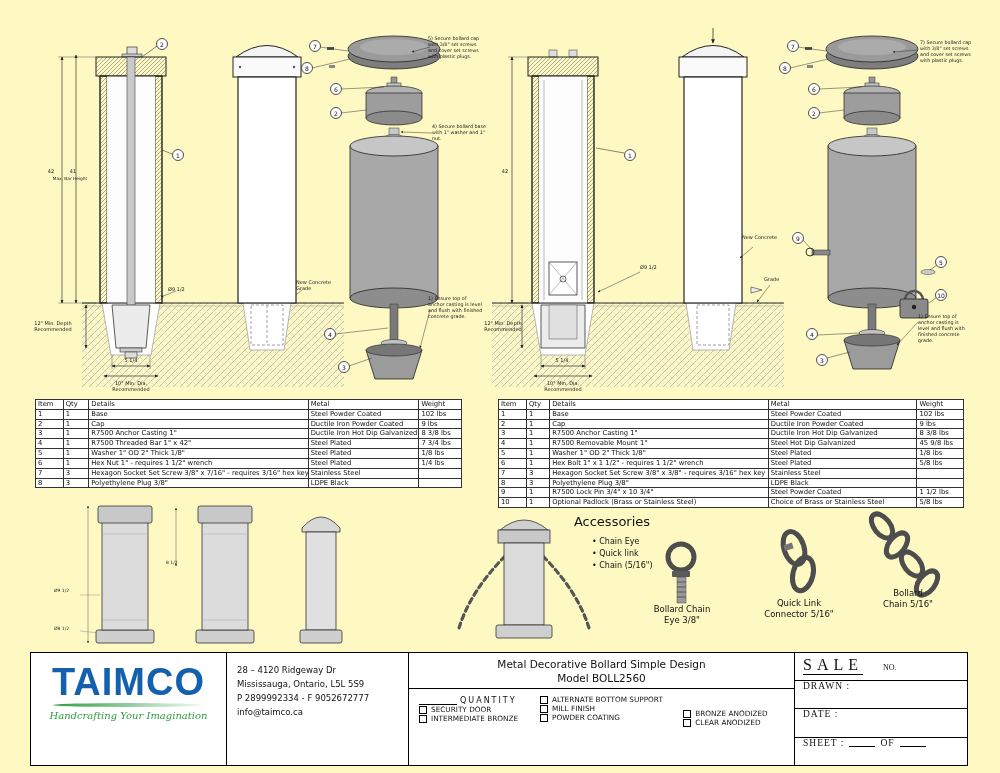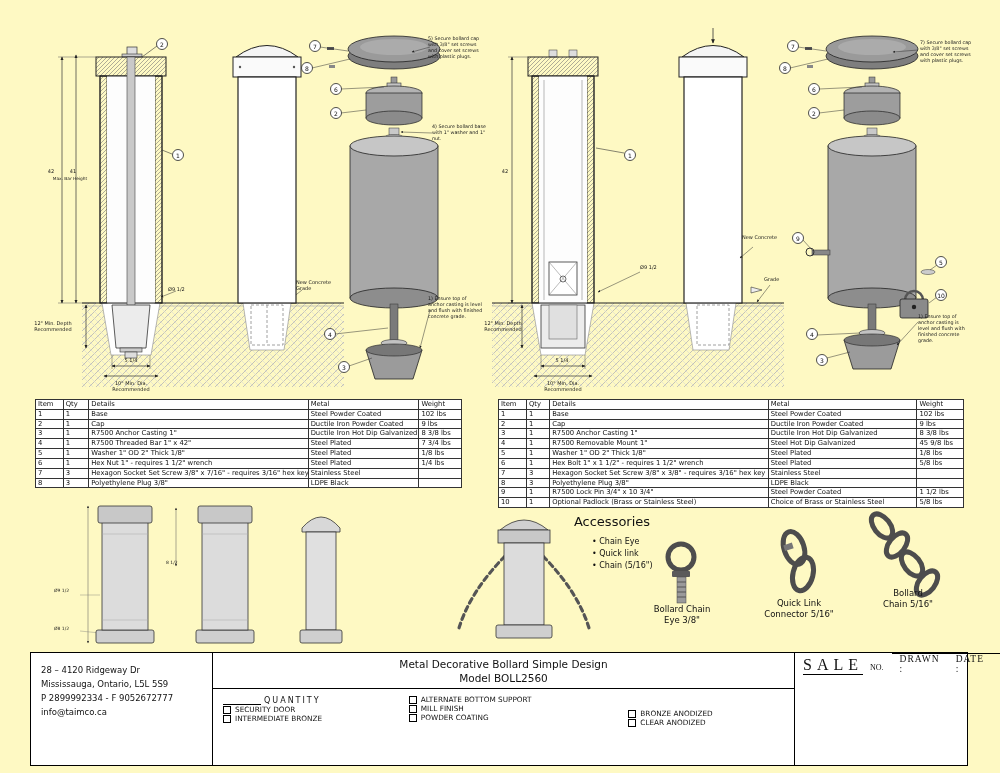--- a/index.html
+++ b/index.html
@@ -37,24 +37,24 @@
   .opts { flex:1; display:flex; padding:6px 8px 2px 10px; font-size:7.3px; }
   .opt-col { display:flex; flex-direction:column; gap:0; }
   .opt-col.c1 { width:33%; }
   .opt-col.c2 { width:39%; }
   .opt-col.c3 { width:28%; padding-top:14px; }
   .qty-row { display:flex; align-items:flex-end; height:10px; }
   .qline { display:inline-block; width:38px; border-bottom:1px solid #000; height:8px; margin-right:3px; }
   .qtxt { font-size:8px; letter-spacing:2px; }
   .opt { display:flex; align-items:center; gap:4px; cursor:pointer; }
   .cb { display:inline-block; width:8px; height:8px; border:1px solid #000; background:#fff; flex:0 0 auto; }
-  .right-cell { width:172px; display:flex; flex-direction:row; }
+  .right-cell { width:172px; display:flex; flex-direction:column; }
   .sale-row { padding:3px 8px 2px 8px; display:flex; align-items:baseline; height:27px; }
   .sale { font-family:"Liberation Serif", serif; font-size:16px; letter-spacing:5px; border-bottom:1px solid #000; }
-  .no { font-family:"Liberation Serif", serif; font-size:8px; margin-left:7px; }
+  .no { font-family:"Liberation Serif", serif; font-size:8px; margin-left:20px; }
   .meta-row { border-top:1px solid #000; flex:1; display:flex; align-items:flex-start; padding:0 8px; font-family:"Liberation Serif", serif; font-size:9.5px; letter-spacing:1px; }
   .blank { display:inline-block; width:26px; border-bottom:1px solid #000; height:9px; margin:0 5px; }
 </style>
 </head>
 <body>
 
 <div class="sheet">
 
   <svg class="abs" style="left:0;top:0" width="1000" height="400" viewBox="0 0 1000 400">
     <defs>
@@ -574,20 +574,25 @@
   <div class="acc-label" style="left:753px;top:598px;width:92px">
     <div>Quick Link</div>
     <div>Connector 5/16"</div>
   </div>
   <div class="acc-label" style="left:868px;top:588px;width:80px">
     <div>Bollard</div>
     <div>Chain 5/16"</div>
   </div>
 
   <div class="tblock">
+    <div class="cell logo-cell">
+      <div class="logo-text">TAIMCO</div>
+      <div class="logo-swoosh"></div>
+      <div class="tagline">Handcrafting Your Imagination</div>
+    </div>
     <div class="cell addr-cell">
       <div>28 – 4120 Ridgeway Dr</div>
       <div>Mississauga, Ontario, L5L 5S9</div>
       <div>P 2899992334 - F 9052672777</div>
       <div>info@taimco.ca</div>
     </div>
     <div class="cell main-cell">
       <div class="dwg-title">
         <div>Metal Decorative Bollard Simple Design</div>
         <div>Model BOLL2560</div>

